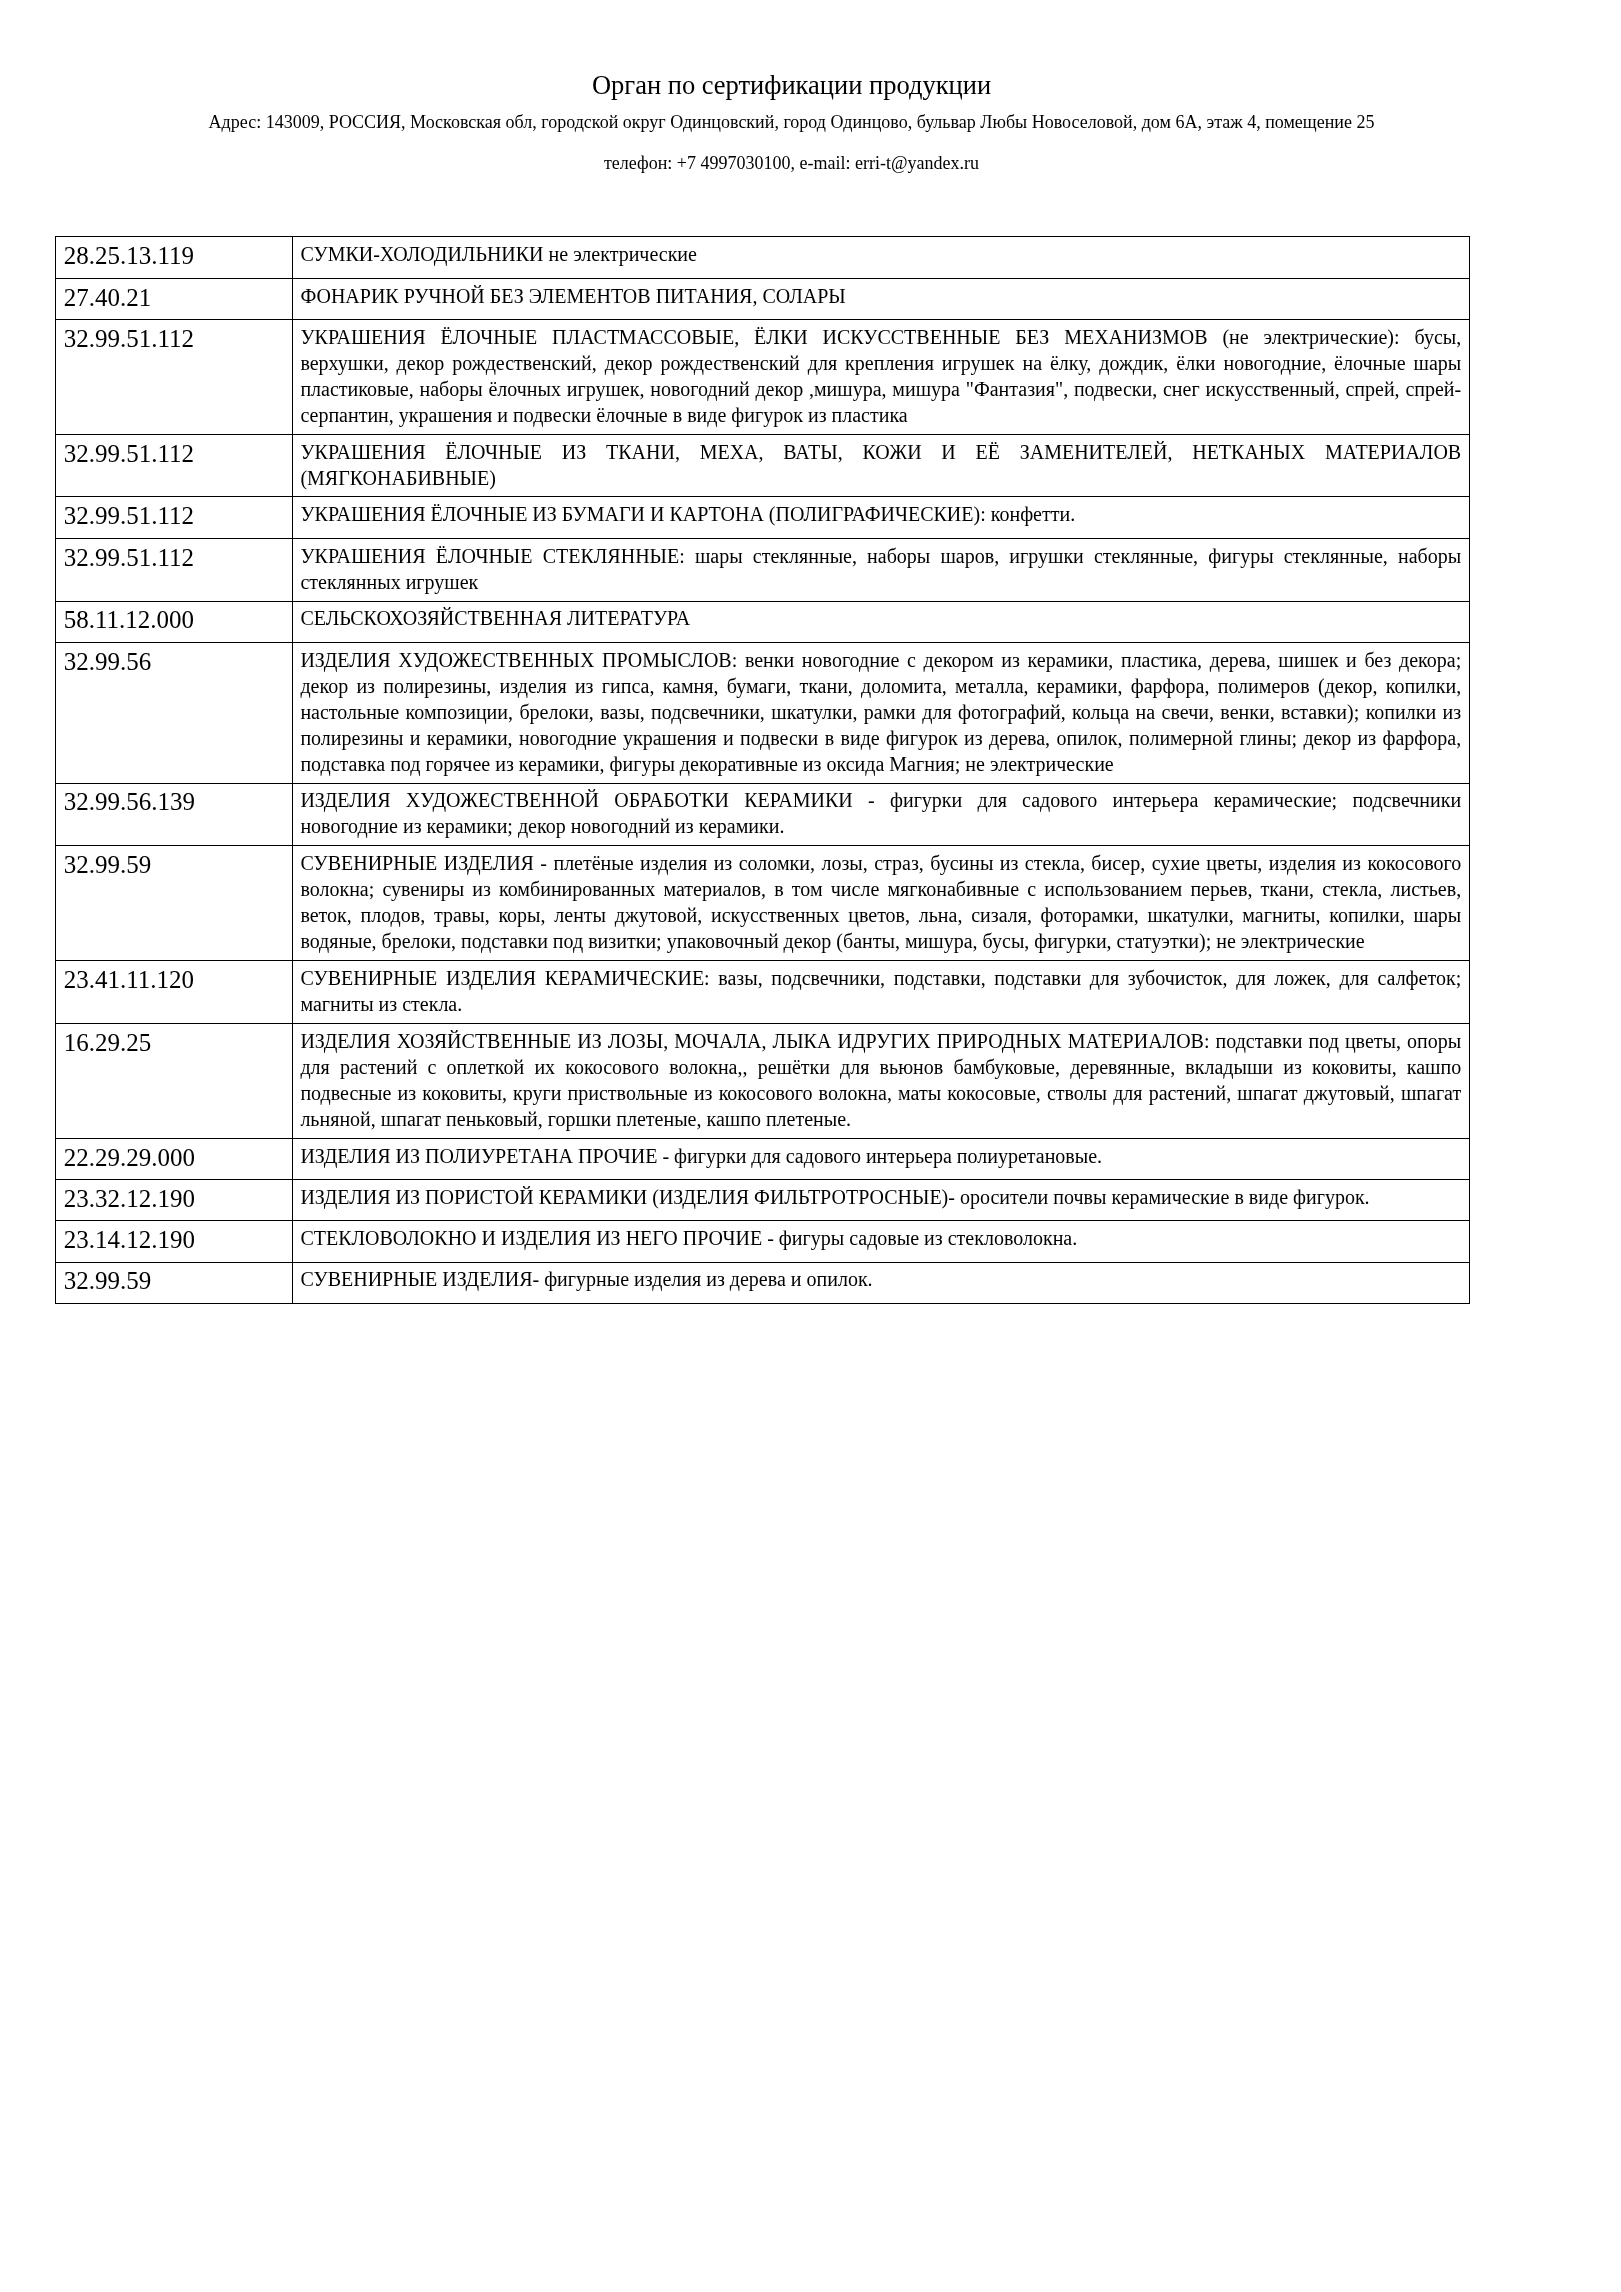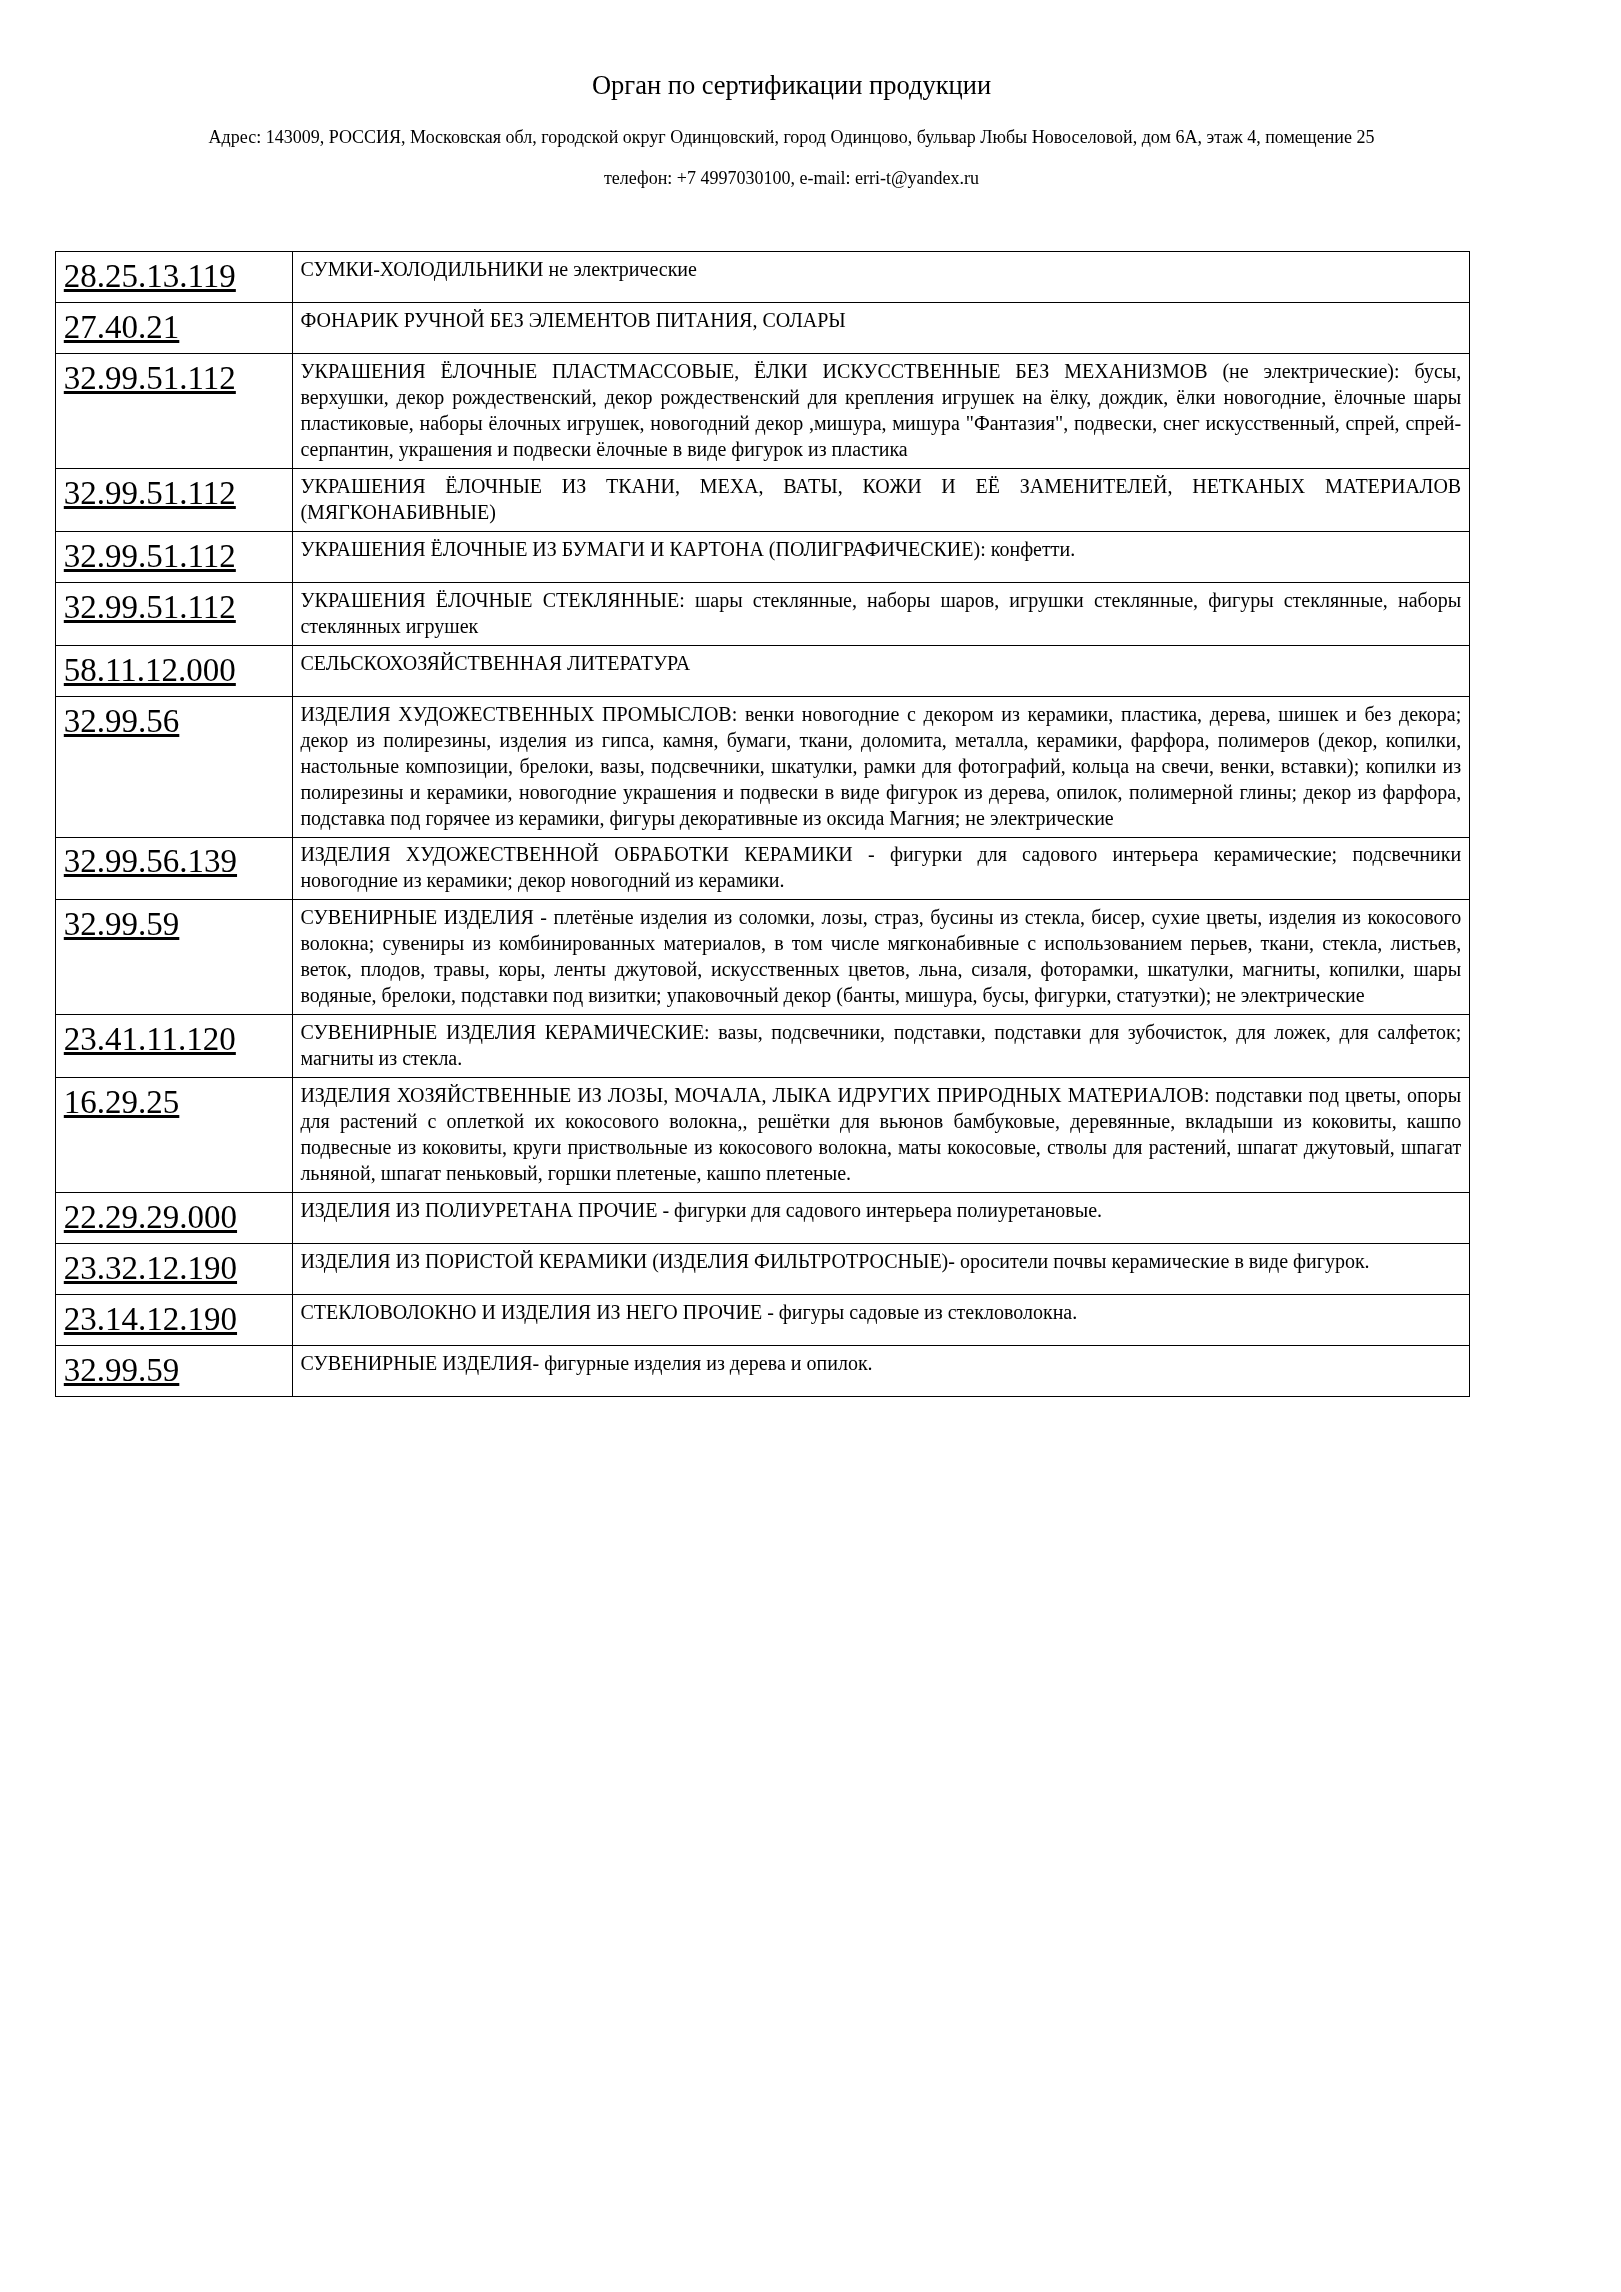--- a/index.html
+++ b/index.html
@@ -26,45 +26,44 @@
   }
   .header .line1,
   .header .line2,
   .header .line3 {
     font-size: 26.5px;
   }
   .header .line2 { margin-top: 2px; }
   .header .line3 { margin-top: 2px; }
   .header .addr {
     font-size: 18px;
-    margin-top: 23px;
+    margin-top: 8px;
     line-height: 1.3;
   }
   .header .phone {
     font-size: 18px;
     margin-top: 18px;
   }
   table.cert {
     margin-top: 61px;
     border-collapse: collapse;
     width: 1415px;
     table-layout: fixed;
   }
   table.cert td {
     border: 1.5px solid #000000;
     vertical-align: top;
     padding: 3.9px 7.8px 5.9px 7.8px;
   }
   td.code {
     width: 220px;
-    font-size: 33px;
+    font-size: 25px;
     white-space: nowrap;
     padding-left: 11.8px;
     line-height: 1.22;
-    text-decoration: underline;
   }
   td.desc {
     font-size: 20px;
     text-align: justify;
     text-justify: inter-word;
     line-height: 1.30;
     padding-left: 13.7px;
     padding-right: 11.8px;
     hyphens: none;
   }

